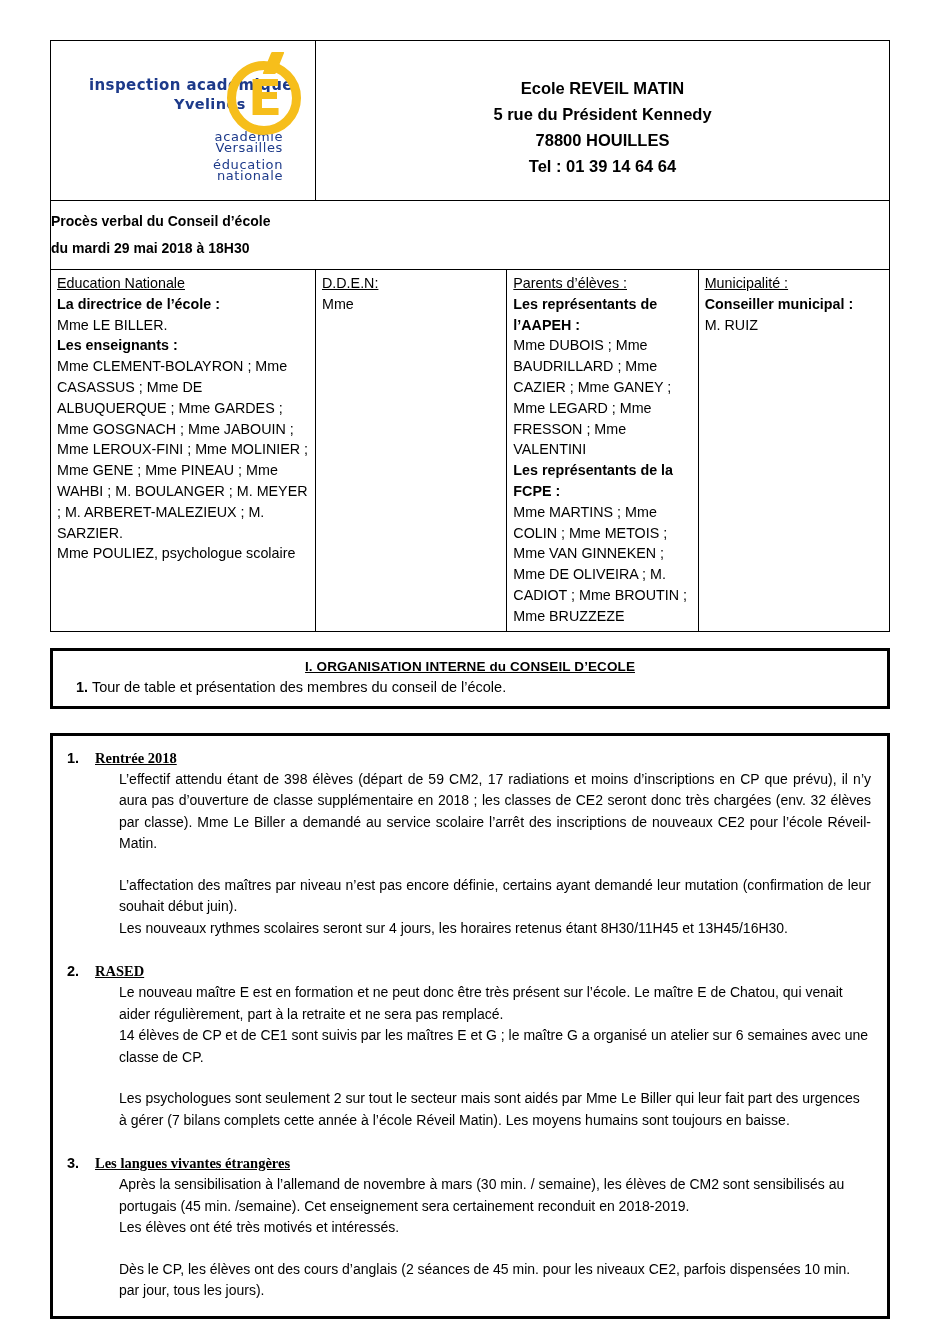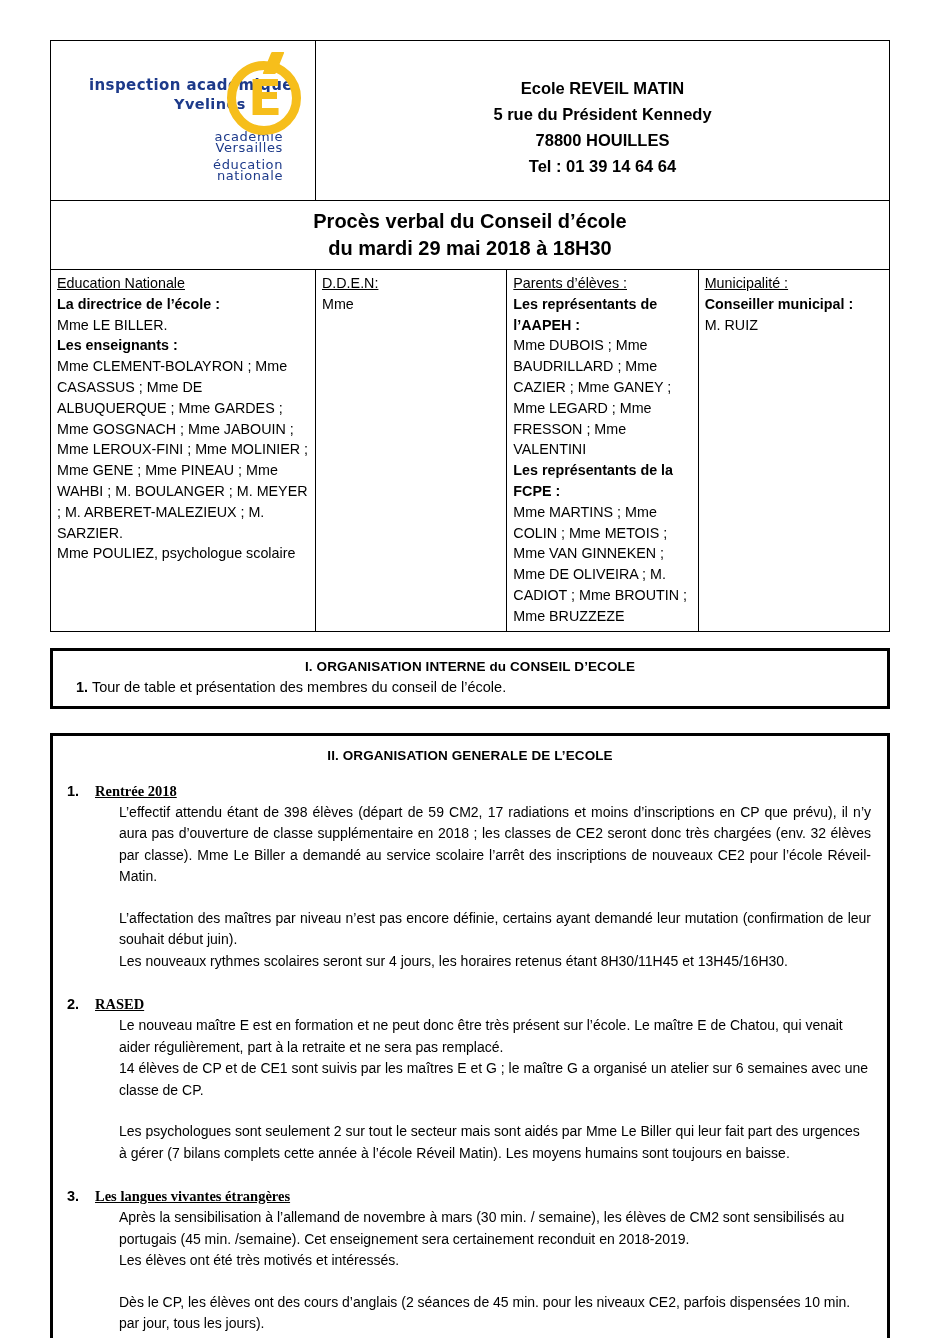--- a/index.html
+++ b/index.html
@@ -97,23 +97,22 @@
 
   .school-cell {
     text-align: center;
     font-weight: 700;
     font-size: 16.5px;
     line-height: 26px;
     padding-top: 34px !important;
   }
 
   .pv-cell {
-    text-align: center;
-    font-weight: 700;
-    font-size: 20px;
+    font-weight: 700;
+    font-size: 14px;
     line-height: 27px;
     padding: 7px 0 7px 0 !important;
   }
 
   .att-cell {
     padding: 3px 6px 4px 6px !important;
     font-size: 14.3px;
     line-height: 20.8px;
   }
   .att-cell .hdr {
@@ -129,20 +128,21 @@
     border: 3px solid #000;
     margin-top: 16px;
     padding: 6px 10px 8px 10px;
   }
   .sec-title {
     text-align: center;
     font-weight: 700;
     font-size: 13.5px;
     letter-spacing: .1px;
     margin: 2px 0 3px 0;
+    text-decoration: underline;
   }
   .plain-line {
     font-size: 14.5px;
     line-height: 21px;
   }
   .num-line {
     font-size: 14.5px;
     line-height: 21px;
     padding-left: 35px;
     text-indent: -22px;
@@ -254,21 +254,20 @@
 
   <div class="section-box">
     <div class="sec-title">I.    ORGANISATION INTERNE du CONSEIL D’ECOLE</div>
     <div class="num-line">
       <b>1.</b>
       <span>Tour de table et présentation des membres du conseil de l’école.</span>
     </div>
   </div>
 
   <div class="section-box sec2">
-    <div class="sec-title">II.    ORGANISATION GENERALE DE L’ECOLE</div>
 
     <div class="item">
       <div class="item-head">
         <span class="num">1.</span>
         <span class="ttl">Rentrée 2018</span>
       </div>
       <div class="item-body">
         <p class="just">L’effectif attendu étant de 398 élèves (départ de 59 CM2, 17 radiations et moins d’inscriptions en CP que prévu), il n’y aura pas d’ouverture de classe supplémentaire en 2018 ; les classes de CE2 seront donc très chargées (env. 32 élèves par classe). Mme Le Biller a demandé au service scolaire l’arrêt des inscriptions de nouveaux CE2 pour l’école Réveil-Matin.</p>
         <p class="just gap">L’affectation des maîtres par niveau n’est pas encore définie, certains ayant demandé leur mutation (confirmation de leur souhait début juin).</p>
         <p>Les nouveaux rythmes scolaires seront sur 4 jours, les horaires retenus étant 8H30/11H45 et 13H45/16H30.</p>

